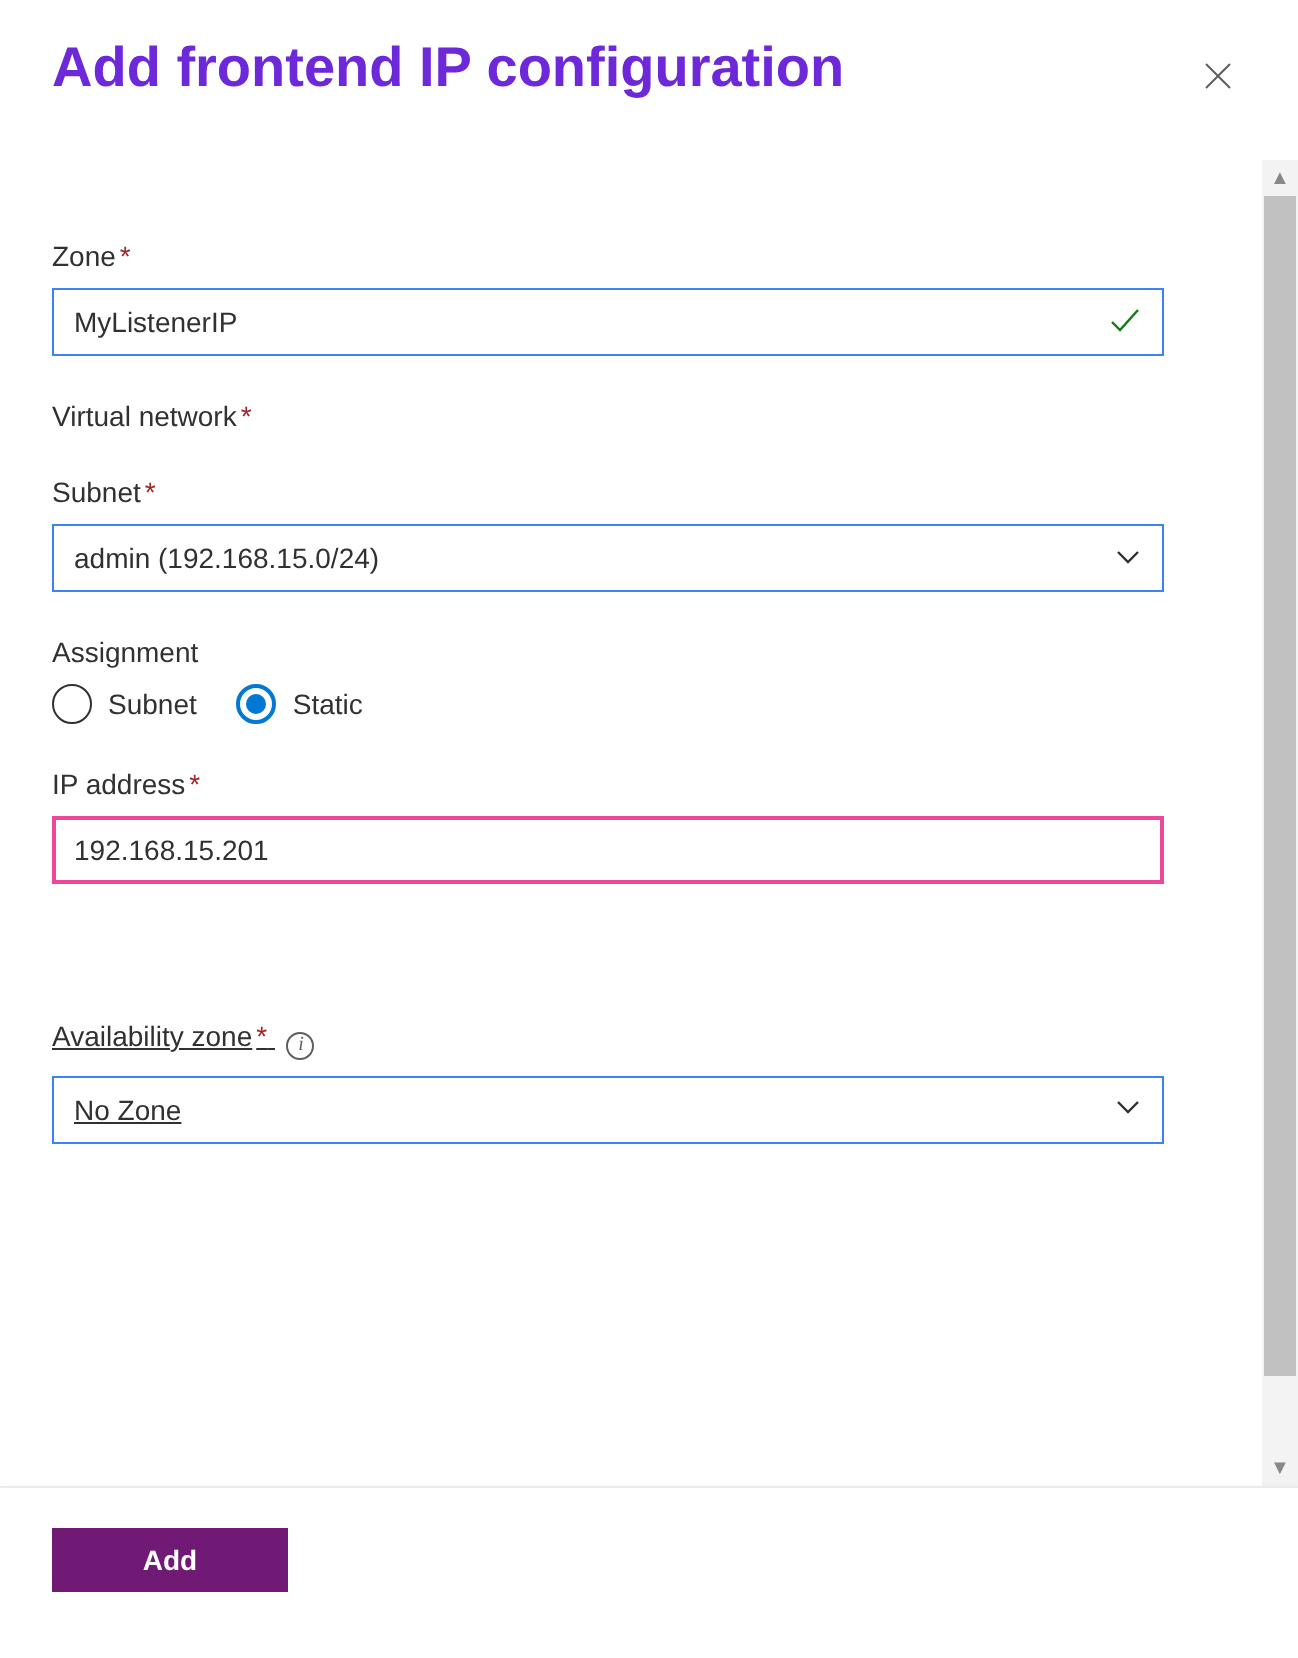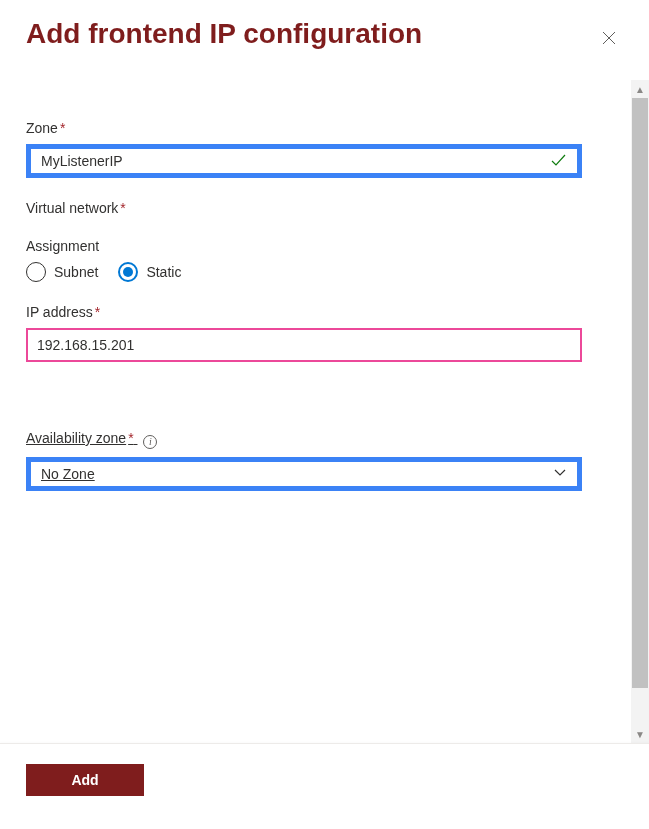--- a/index.html
+++ b/index.html
@@ -17,21 +17,21 @@
   .header {
     padding: 18px 26px 0 26px;
     display: flex;
     justify-content: space-between;
     align-items: flex-start;
   }
   .page-title {
     font-size: 28px;
     font-weight: 600;
     margin: 0;
-    color: #7f1d1d;
+    color: #6d28d9;
   }
   .close-btn {
     width: 28px; height: 28px;
     display: flex; align-items: center; justify-content: center;
     margin-top: 6px;
     cursor: pointer;
     color: #605e5c;
   }
 
   .scroll-area {
@@ -90,21 +90,21 @@
     font-style: italic;
     font-family: Georgia, serif;
     color: #605e5c;
     margin-left: 6px;
     vertical-align: -2px;
   }
 
   .input-box, .select-box {
     width: 100%;
     height: 34px;
-    border: 5px solid #3b82f6;
+    border: 1px solid #3b82f6;
     background: #fff;
     padding: 0 10px;
     font-size: 14px;
     color: #323130;
     display: flex;
     align-items: center;
     justify-content: space-between;
     position: relative;
   }
   .input-box.focused {
@@ -147,21 +147,21 @@
 
   .footer {
     position: absolute;
     bottom: 0; left: 0; right: 0;
     height: 86px;
     border-top: 1px solid #edebe9;
     padding: 20px 26px;
     box-shadow: 0 -1px 2px rgba(0,0,0,0.02);
   }
   .add-btn {
-    background: #7f1d1d;
+    background: #701a75;
     color: #fff;
     border: none;
     height: 32px;
     width: 118px;
     font-size: 14px;
     font-weight: 600;
     cursor: pointer;
   }
 </style>
 </head>
@@ -192,20 +192,33 @@
         </span>
       </div>
     </div>
 
     <div class="field">
       <div class="field-label">
         <span>Virtual network</span><span class="req">*</span>
       </div>
     </div>
 
+    <div class="field">
+      <div class="field-label">
+        <span>Subnet</span><span class="req">*</span>
+      </div>
+      <div class="select-box">
+        <span class="input-value">admin (192.168.15.0/24)</span>
+        <span class="chevron">
+          <svg width="14" height="14" viewBox="0 0 14 14">
+              <path d="M2 5 L7 10 L12 5" stroke="#323130" stroke-width="1.2" fill="none"></path>
+            </svg>
+        </span>
+      </div>
+    </div>
 
     <div class="field">
       <div class="field-label">Assignment</div>
       <div class="radio-row">
         <div class="radio-item">
           <span class="radio-outer"></span>
           <span>Subnet</span>
         </div>
         <div class="radio-item">
           <span class="radio-outer checked">

